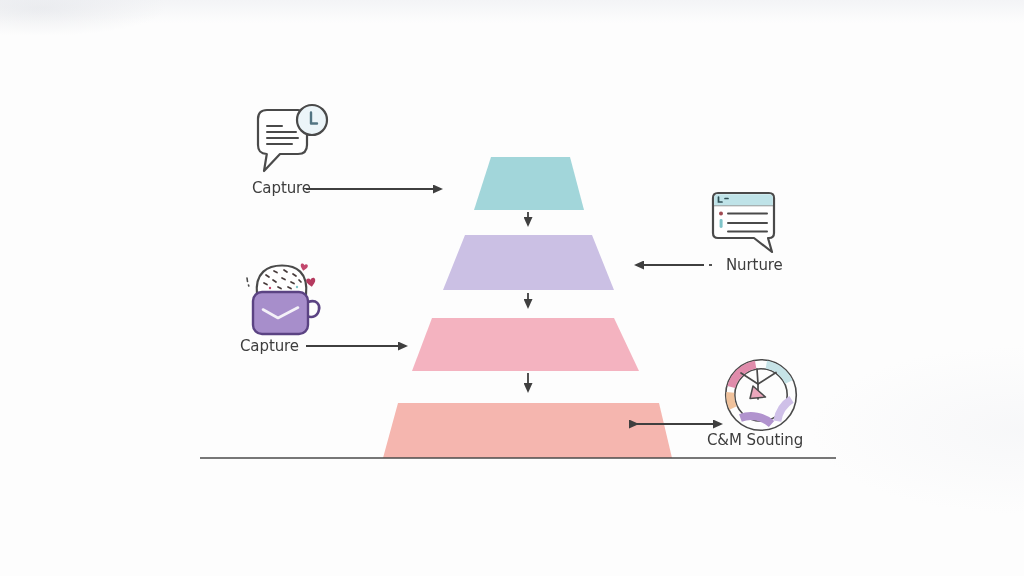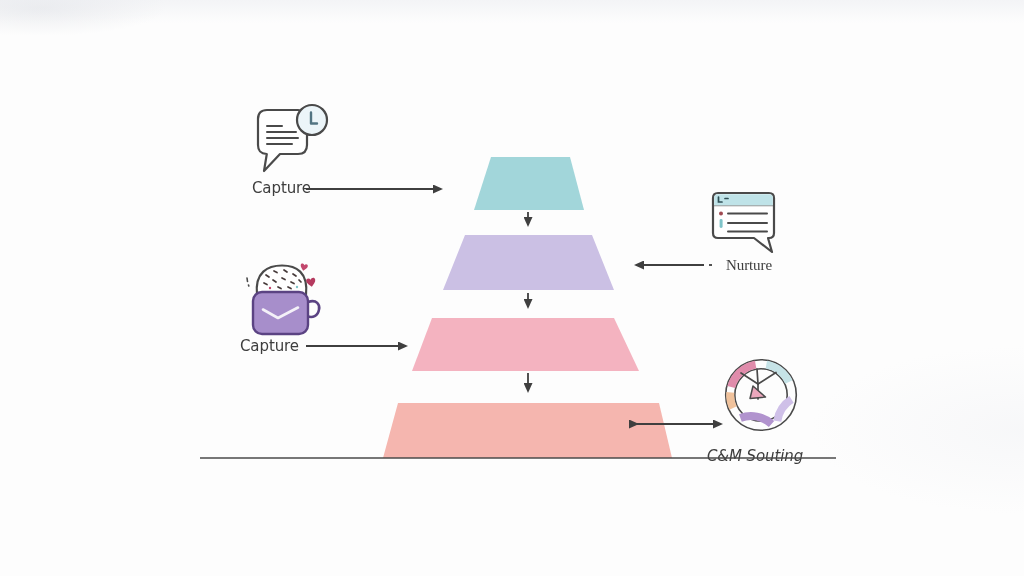--- a/index.html
+++ b/index.html
@@ -23,23 +23,23 @@
     clip-path:polygon(22px 0,149px 0,171px 55px,0 55px);}
   .level-3{left:412px;top:318px;width:227px;height:53px;background:var(--level3,#f4b3c0);
     clip-path:polygon(20px 0,202px 0,227px 53px,0 53px);}
   .level-4{left:383px;top:403px;width:289px;height:55px;background:var(--level4,#f5b6af);
     clip-path:polygon(15px 0,276px 0,289px 55px,0 55px);}
   .label{
     position:absolute;color:var(--text,#3d3d3d);font-size:15px;line-height:17px;
     letter-spacing:-0.1px;white-space:nowrap;
   }
   .label-capture{left:252px;top:180px;}
-  .label-nurture{left:726px;top:257px;font-family:Liberation Serif, serif;}
+  .label-nurture{left:726px;top:257px;}
   .label-scoring{left:240px;top:338px;}
-  .label-crm{left:707px;top:448px;font-style:italic;}
+  .label-crm{left:707px;top:432px;}
   .overlay{position:absolute;left:0;top:0;pointer-events:none;}
   .icon{position:absolute;}
   .icon-capture{left:250px;top:102px;}
   .icon-nurture{left:706px;top:186px;}
   .icon-scoring{left:240px;top:258px;}
   .icon-crm{left:722px;top:356px;}
 </style>
 </head>
 <body>
 

